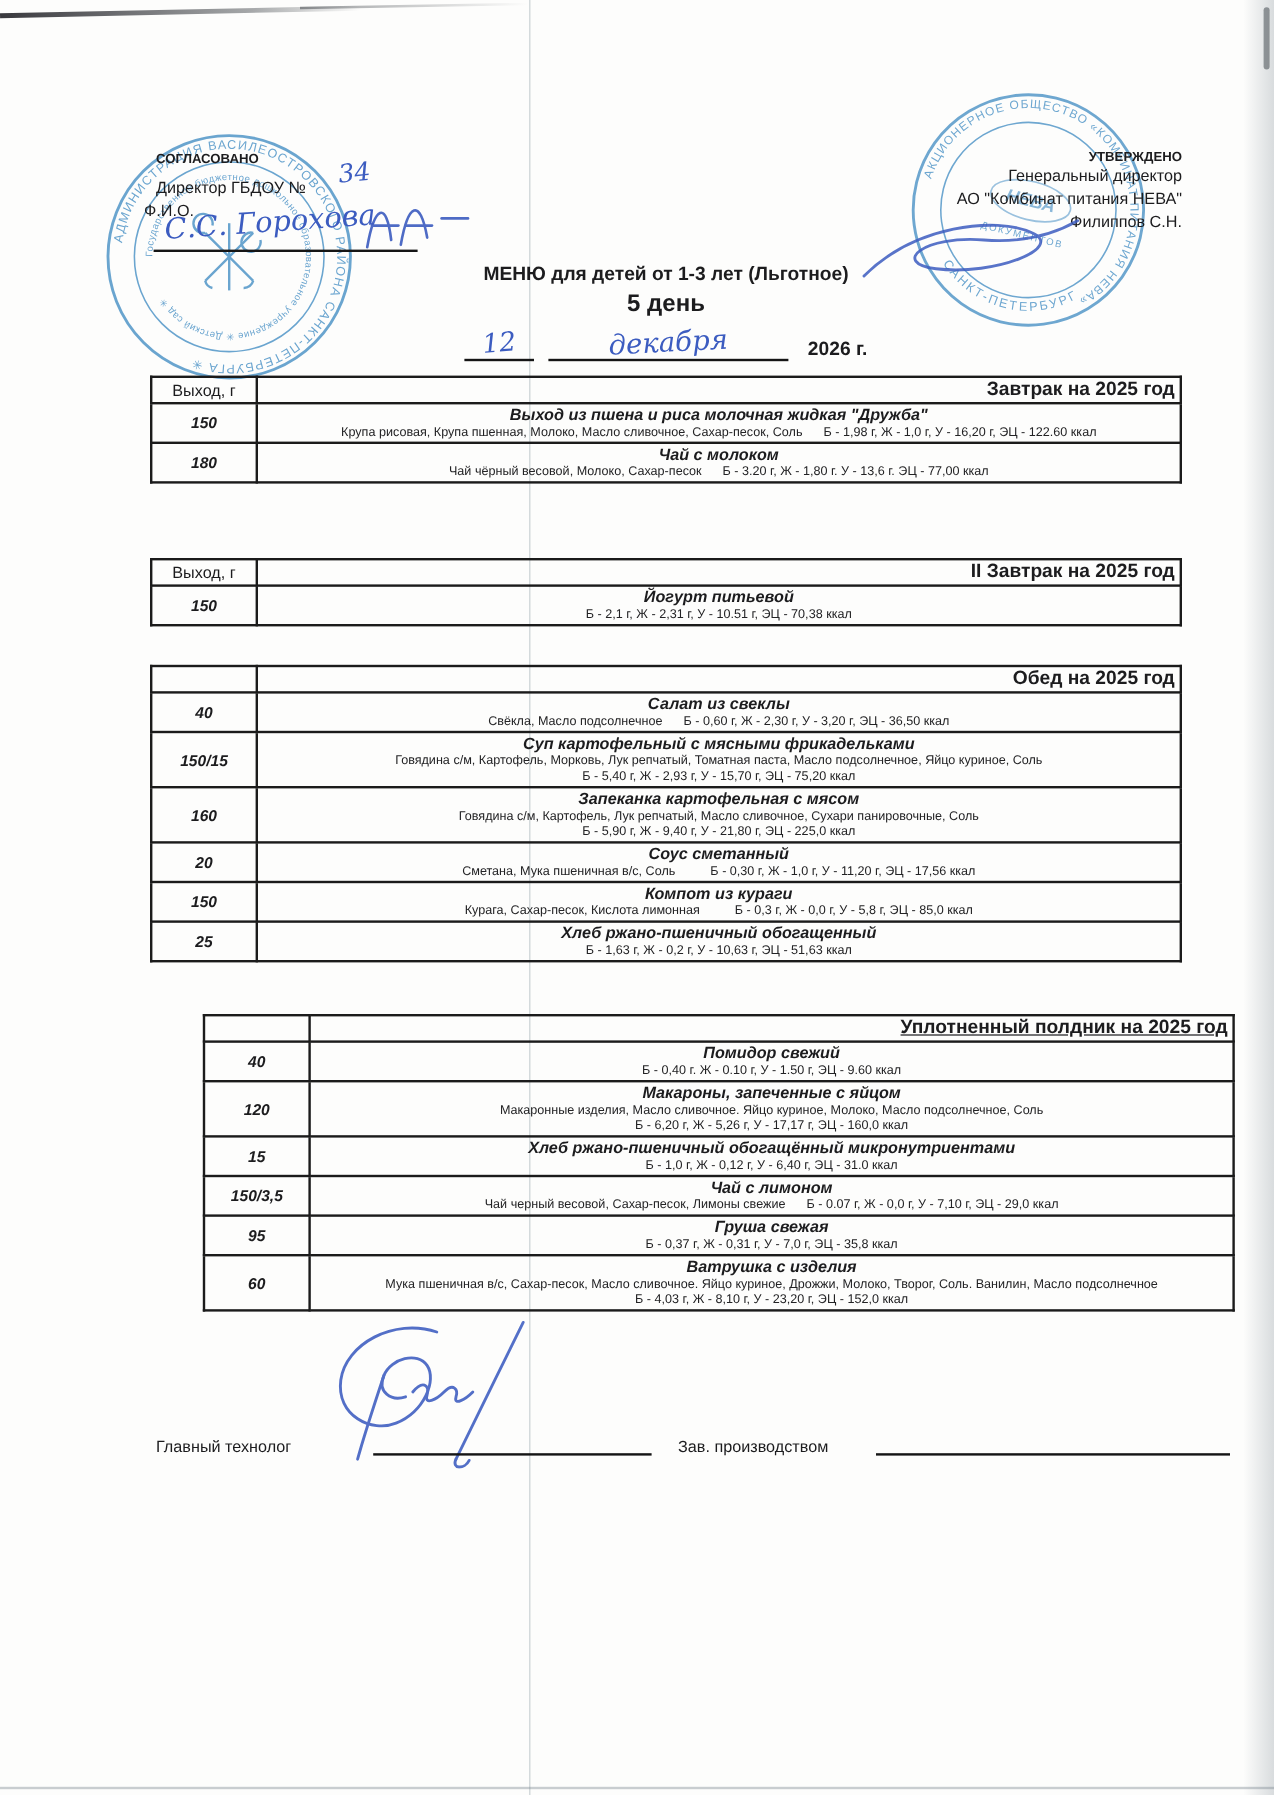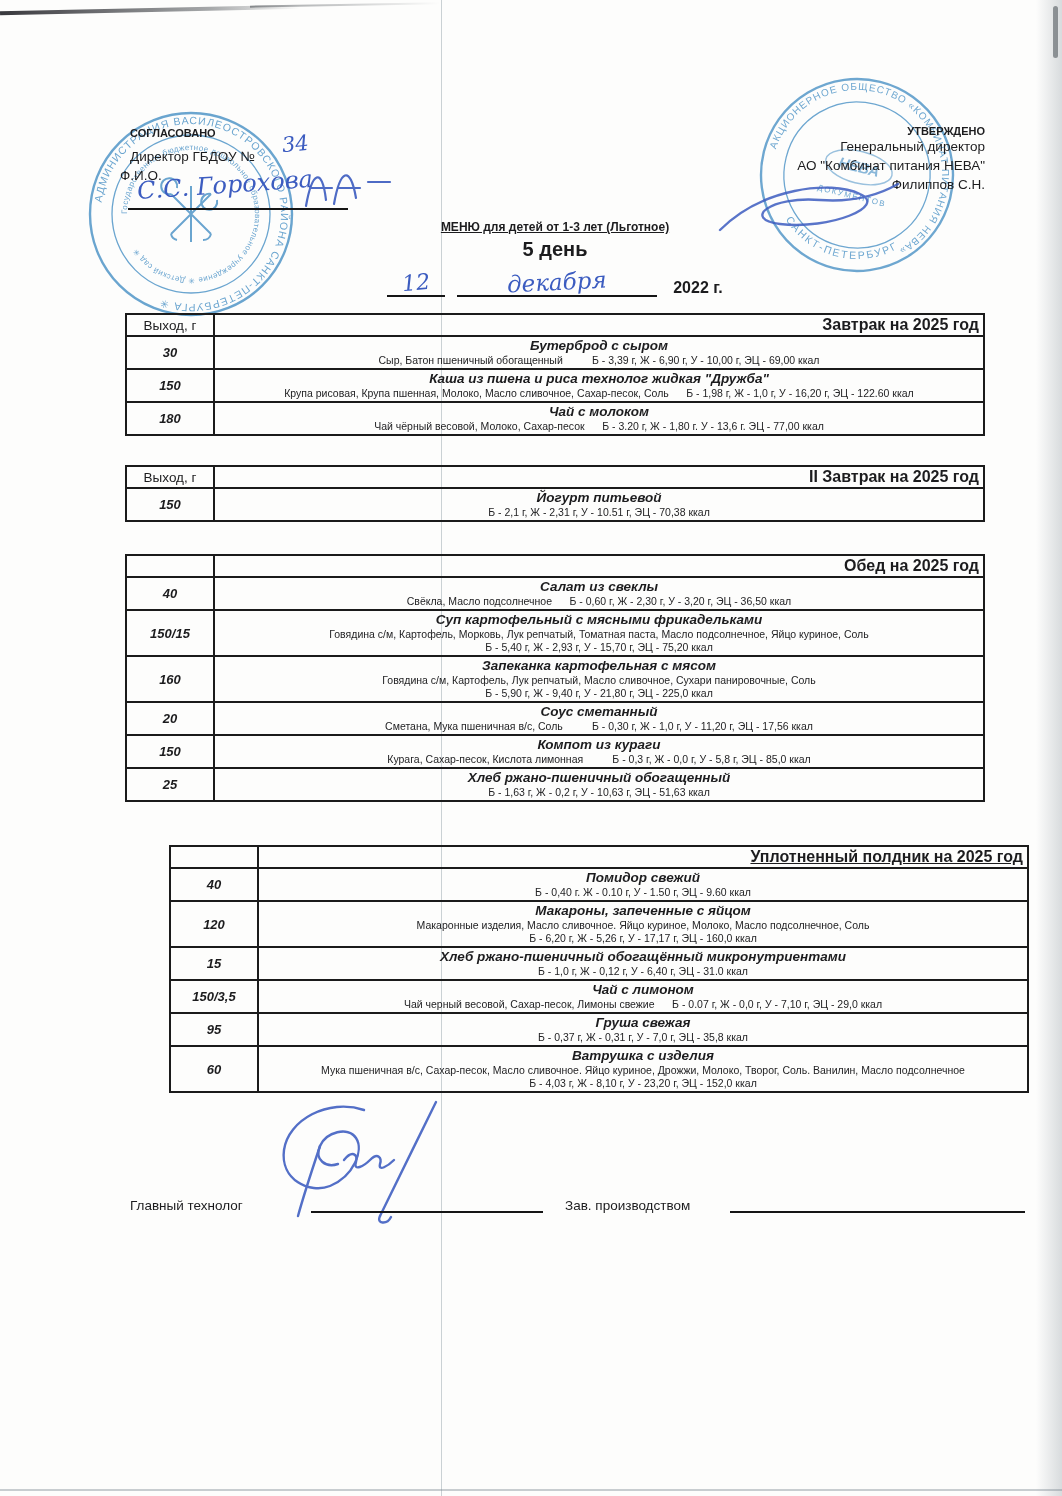--- a/index.html
+++ b/index.html
@@ -14,21 +14,21 @@
   .smudge-right{left:1053px;top:6px;width:5px;height:52px;background:rgba(70,76,82,.55);border-radius:3px;}
   .edge-bottom{left:0;top:1489px;width:1062px;height:2px;background:rgba(120,132,142,.4);}
   
   .h-title{font-weight:bold;font-size:11px;}
   .h-line{font-size:13.5px;line-height:19px;}
   .right-block{text-align:right;width:320px;}
   .hand{font-family:"DejaVu Serif",serif;font-style:italic;color:#3c5cc0;}
   .sig-underline{border-bottom:2px solid #151515;}
   
   .title-wrap{left:125px;top:220px;width:860px;text-align:center;}
-  .doc-title{font-weight:bold;font-size:12px;text-decoration:underline;}
+  .doc-title{font-weight:bold;font-size:16px;}
   .doc-day{font-weight:bold;font-size:20px;margin-top:4px;}
   .date-row{margin-top:8px;display:flex;justify-content:center;align-items:flex-end;}
   .date-seg{display:inline-block;border-bottom:2px solid #151515;text-align:center;}
   .date-year{font-weight:bold;font-size:16px;margin-left:16px;}
   
   .tbl-wrap{left:125px;width:860px;}
   table.menu{border-collapse:collapse;width:100%;}
   table.menu td{border:2px solid #1b1b1b;padding:1px 4px;vertical-align:middle;}
   td.outcell{width:78px;text-align:center;font-weight:bold;font-style:italic;font-size:13px;}
   td.outhead{width:78px;text-align:center;font-weight:normal;font-style:normal;font-size:13.5px;}
@@ -121,42 +121,35 @@
   <svg class="abs" style="left:712px;top:178px;" width="190" height="62" viewBox="0 0 190 62">
     <path d="M8 52 C50 10 118 2 148 16 C176 28 118 52 68 46 C30 41 58 18 108 22 C148 25 172 14 186 6" stroke="#3c5cc0" stroke-width="2.4" fill="none" stroke-linecap="round" opacity=".85"></path>
   </svg>
 
   <div class="abs title-wrap">
     <div class="doc-title">МЕНЮ для детей от 1-3 лет (Льготное)</div>
     <div class="doc-day">5 день</div>
     <div class="date-row">
       <span class="date-seg" style="width:58px;margin-right:12px;"><span class="hand" style="font-size:22px;display:inline-block;transform:rotate(-5deg);">12</span></span>
       <span class="date-seg" style="width:200px;"><span class="hand" style="font-size:23px;display:inline-block;transform:rotate(-3deg);">декабря</span></span>
-      <span class="date-year">2022 г.</span>
+      <span class="date-year">2026 г.</span>
     </div>
   </div>
 
   <div class="abs tbl-wrap" style="top:313px;">
     <table class="menu">
       <tbody>
           <tr>
         <td class="outhead">Выход, г</td>
         <td class="tbl-title">Завтрак на 2025 год</td>
       </tr>
       <tr>
-        <td class="outcell">30</td>
-        <td>
-              <div class="dish">Бутерброд с сыром</div>
-            <div class="detail">Сыр, Батон пшеничный обогащенный          Б - 3,39 г, Ж - 6,90 г, У - 10,00 г, ЭЦ - 69,00 ккал</div>
-            </td>
-      </tr>
-      <tr>
         <td class="outcell">150</td>
         <td>
-              <div class="dish">Каша из пшена и риса технолог жидкая "Дружба"</div>
+              <div class="dish">Выход из пшена и риса молочная жидкая "Дружба"</div>
             <div class="detail">Крупа рисовая, Крупа пшенная, Молоко, Масло сливочное, Сахар-песок, Соль      Б - 1,98 г, Ж - 1,0 г, У - 16,20 г, ЭЦ - 122.60 ккал</div>
             </td>
       </tr>
       <tr>
         <td class="outcell">180</td>
         <td>
               <div class="dish">Чай с молоком</div>
             <div class="detail">Чай чёрный весовой, Молоко, Сахар-песок      Б - 3.20 г, Ж - 1,80 г. У - 13,6 г. ЭЦ - 77,00 ккал</div>
             </td>
       </tr>

